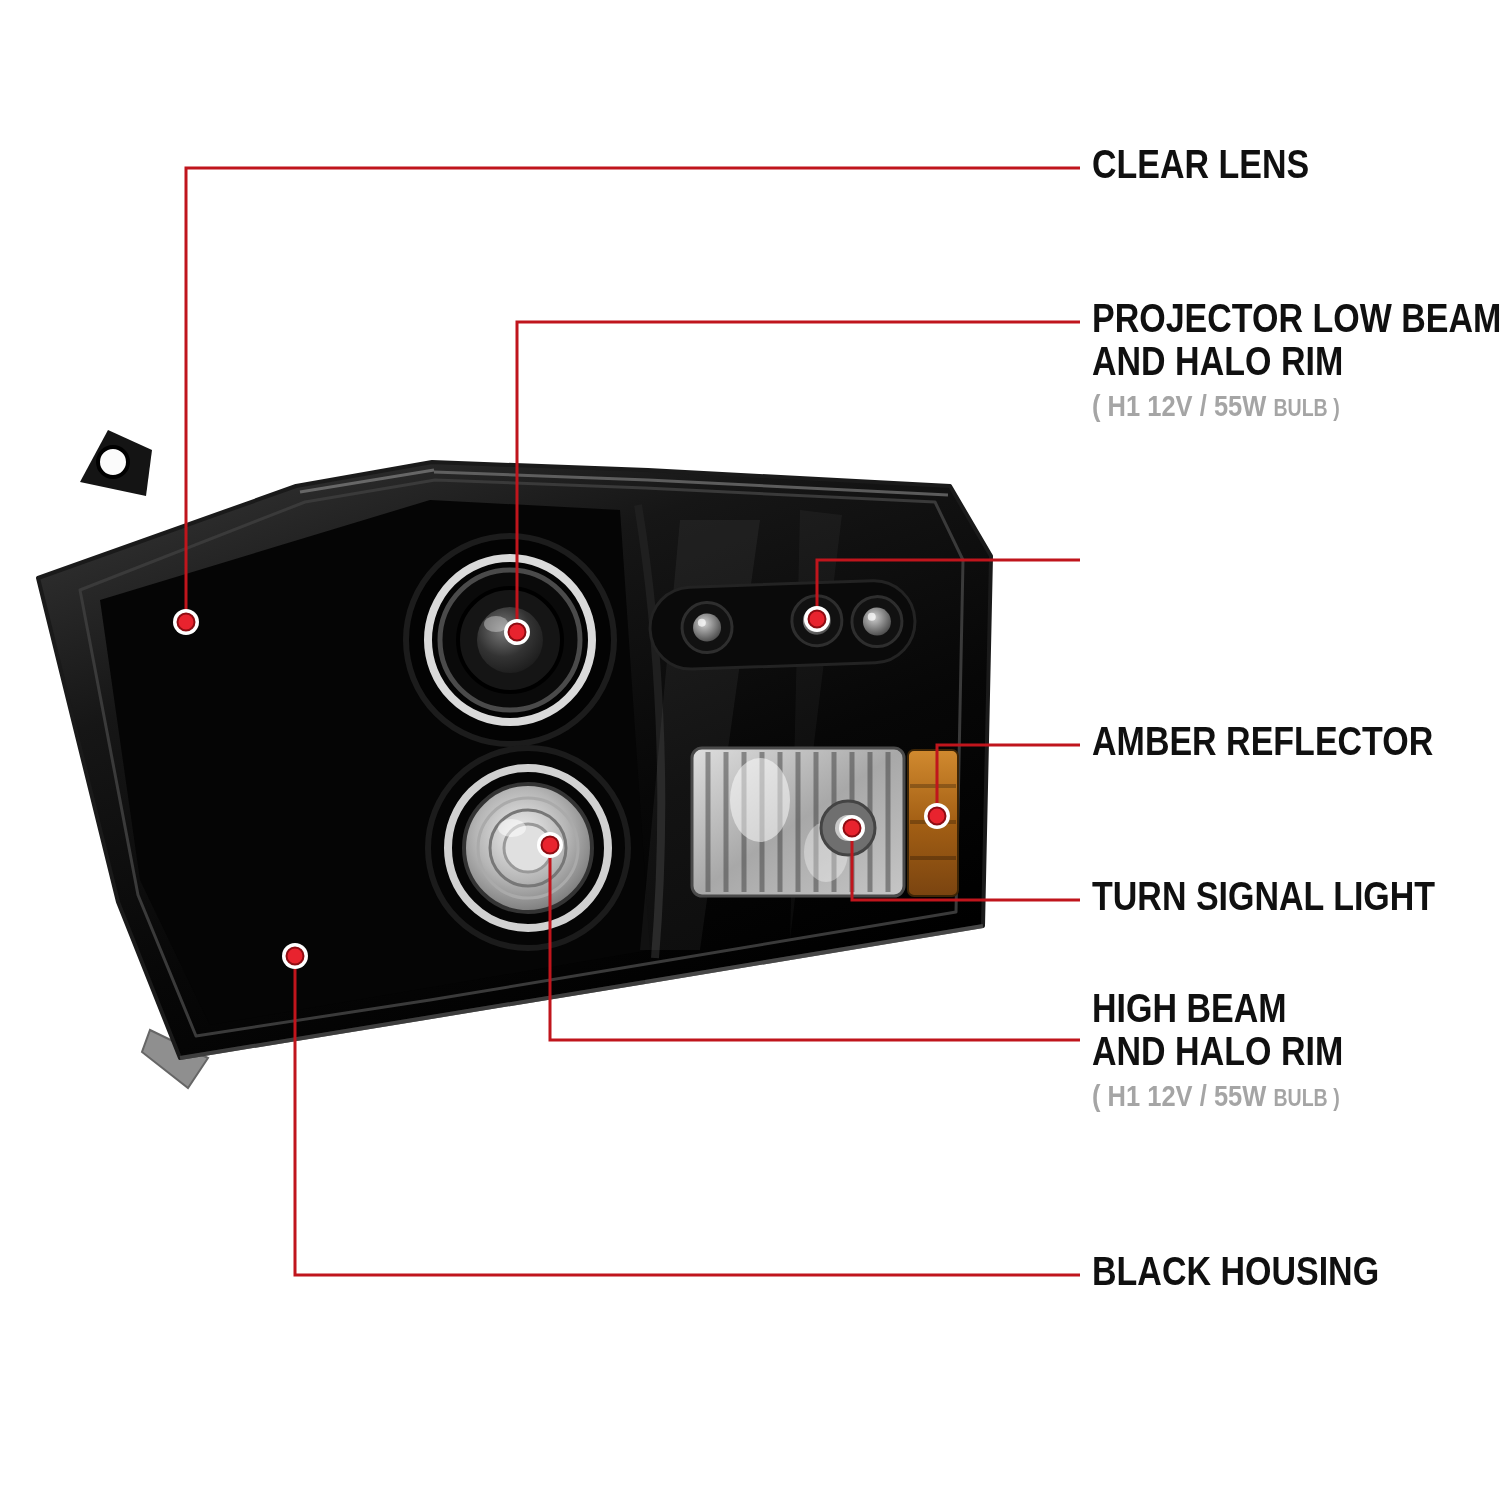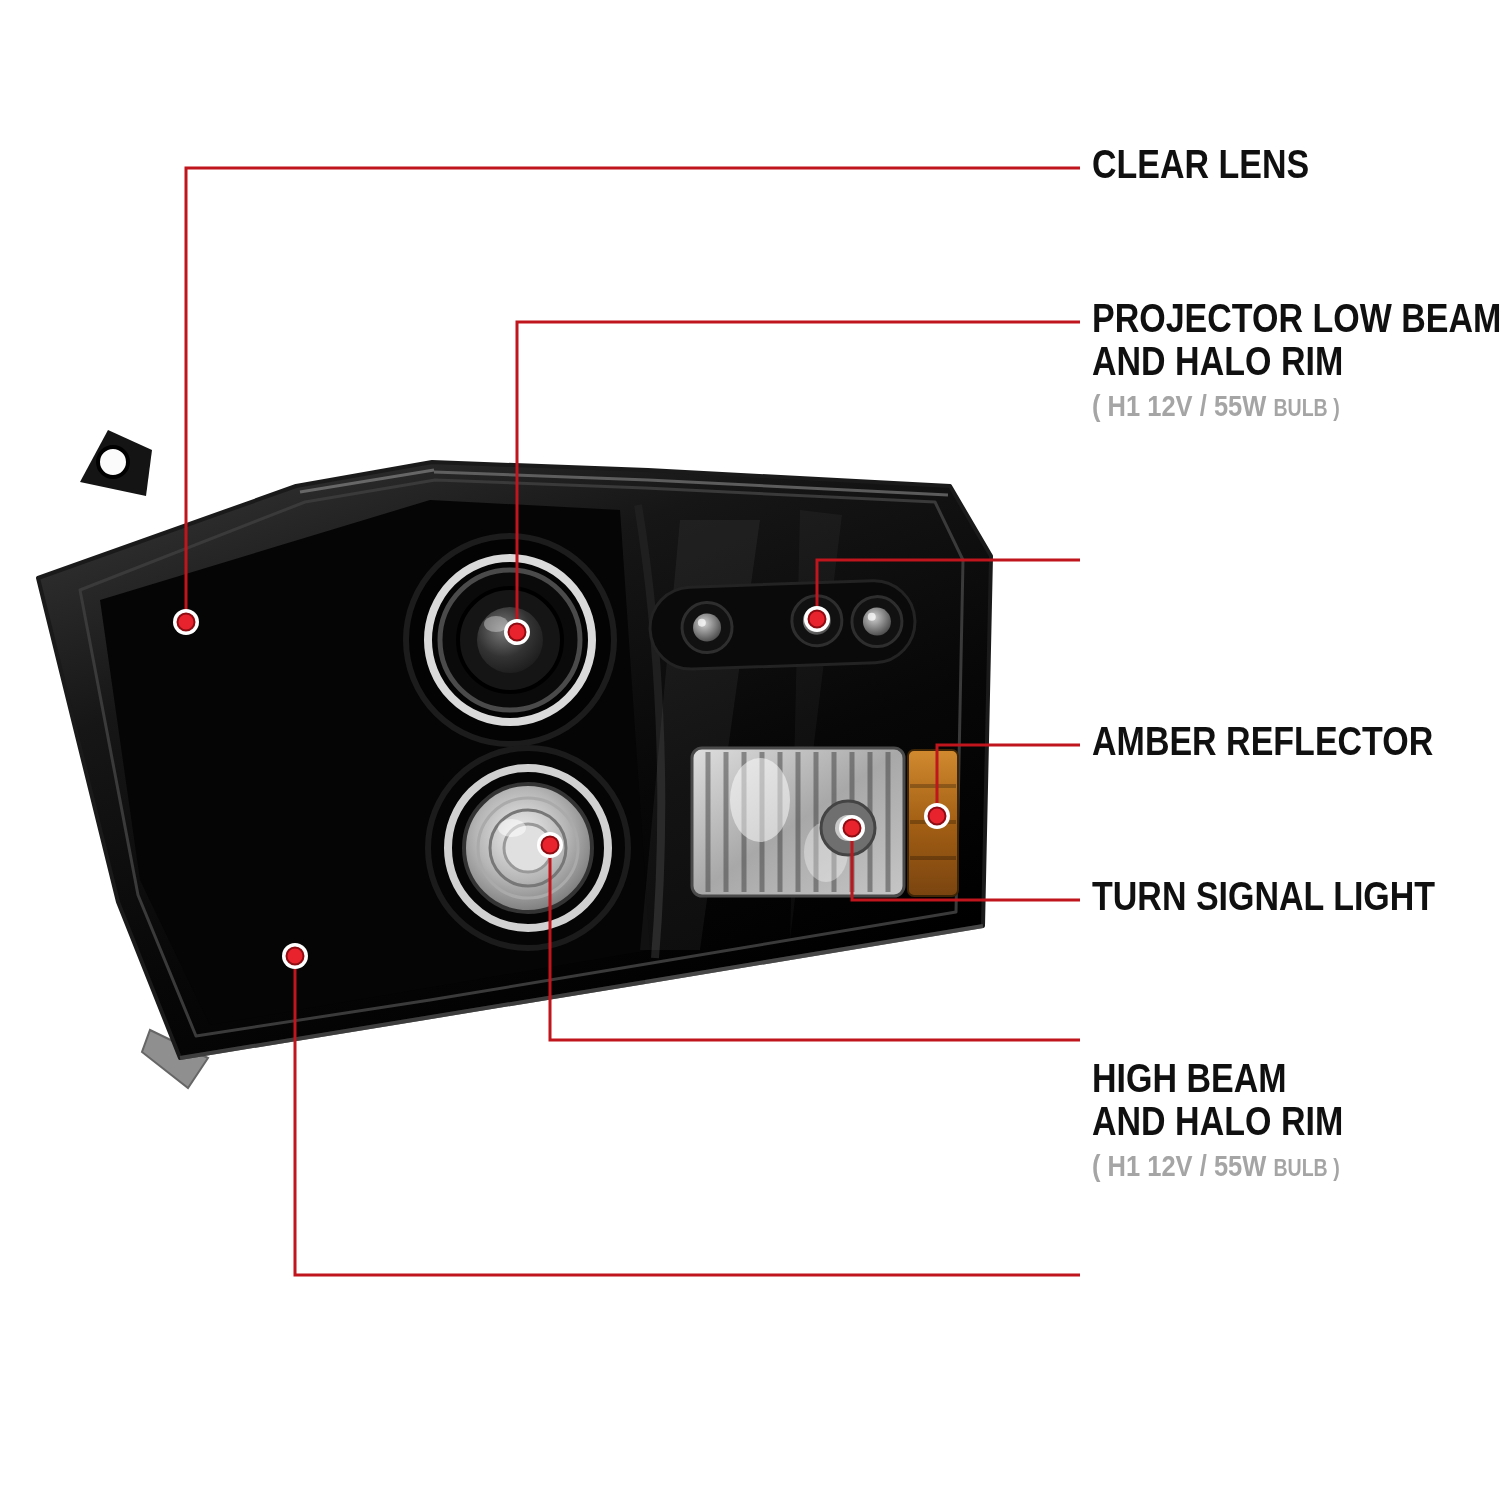--- a/index.html
+++ b/index.html
@@ -204,22 +204,25 @@
 
 
   <div class="label" style="top:875px">
     <div class="label-title">TURN SIGNAL LIGHT</div>
   </div>
 
   <div class="label" style="top:720px">
     <div class="label-title">AMBER REFLECTOR</div>
   </div>
 
-  <div class="label" style="top:1057px">
+  <div class="label" style="top:987px">
     <div class="label-title">HIGH BEAM</div>
     <div class="label-title">AND HALO RIM</div>
     <div class="label-spec">
       <span>( H1  12V / 55W </span><span class="bulb">BULB )</span>
     </div>
   </div>
 
+  <div class="label" style="top:1250px">
+    <div class="label-title">BLACK HOUSING</div>
+  </div>
 
 </div>
 
 </body></html>

